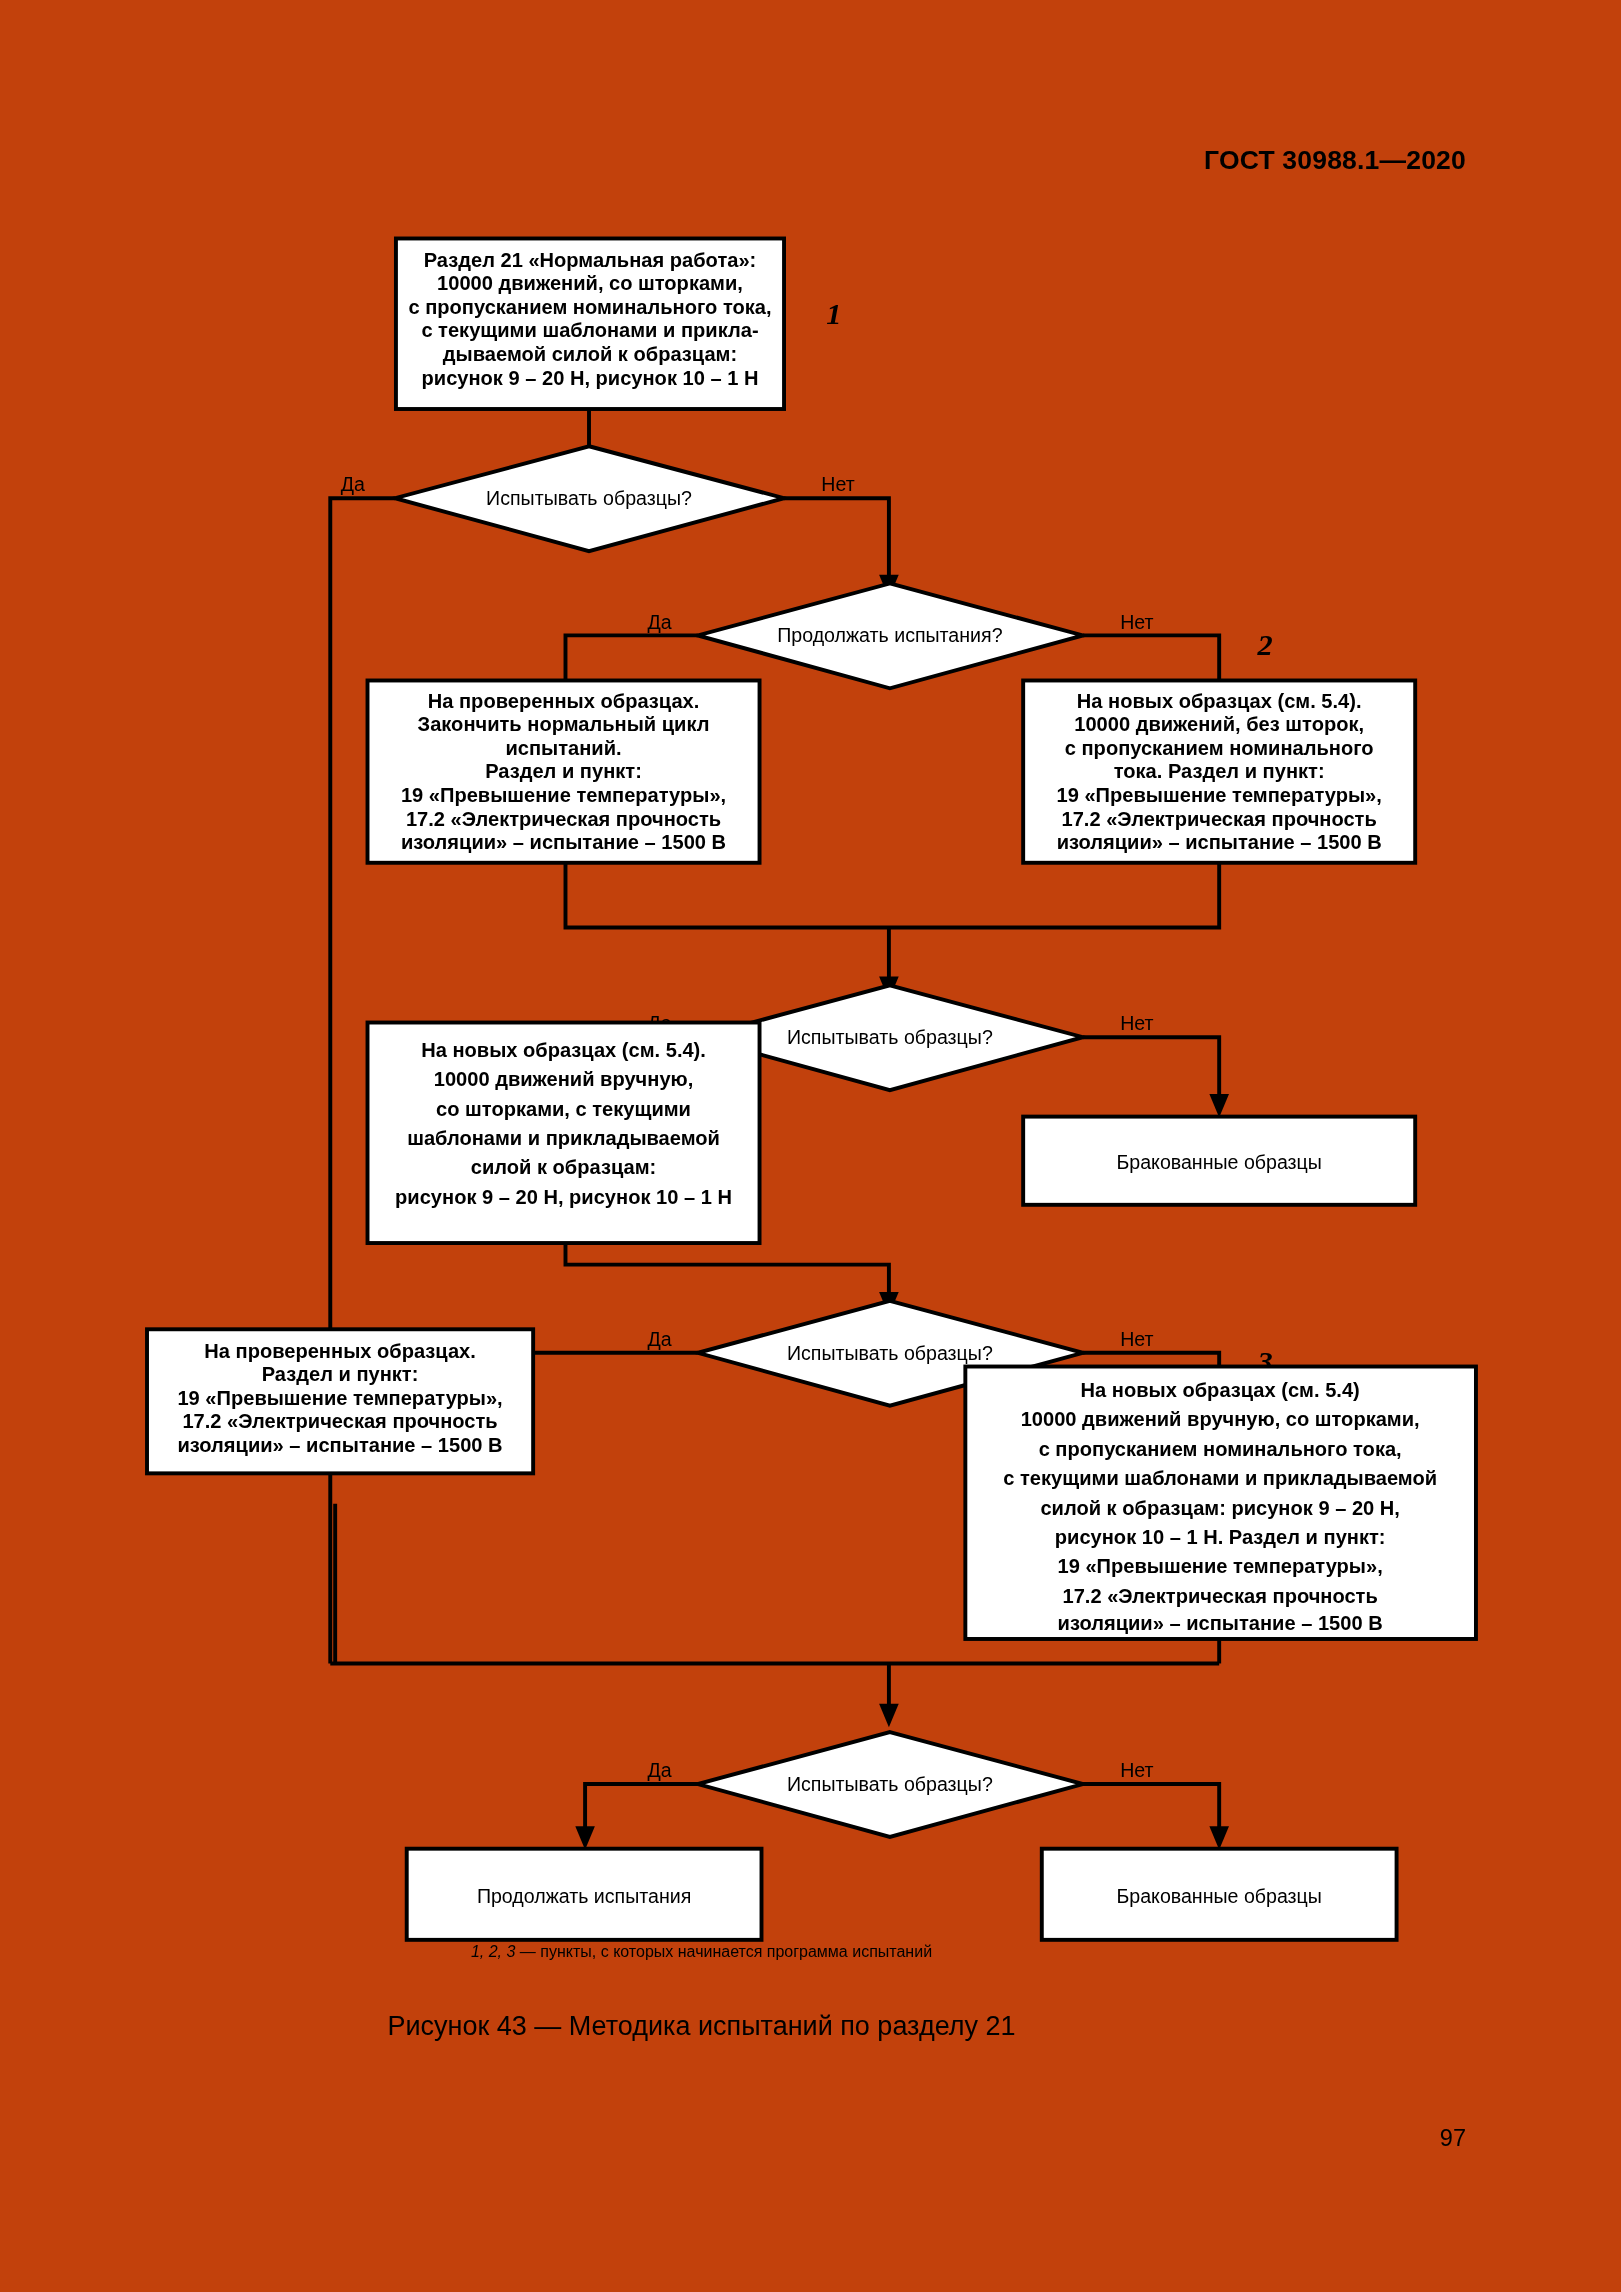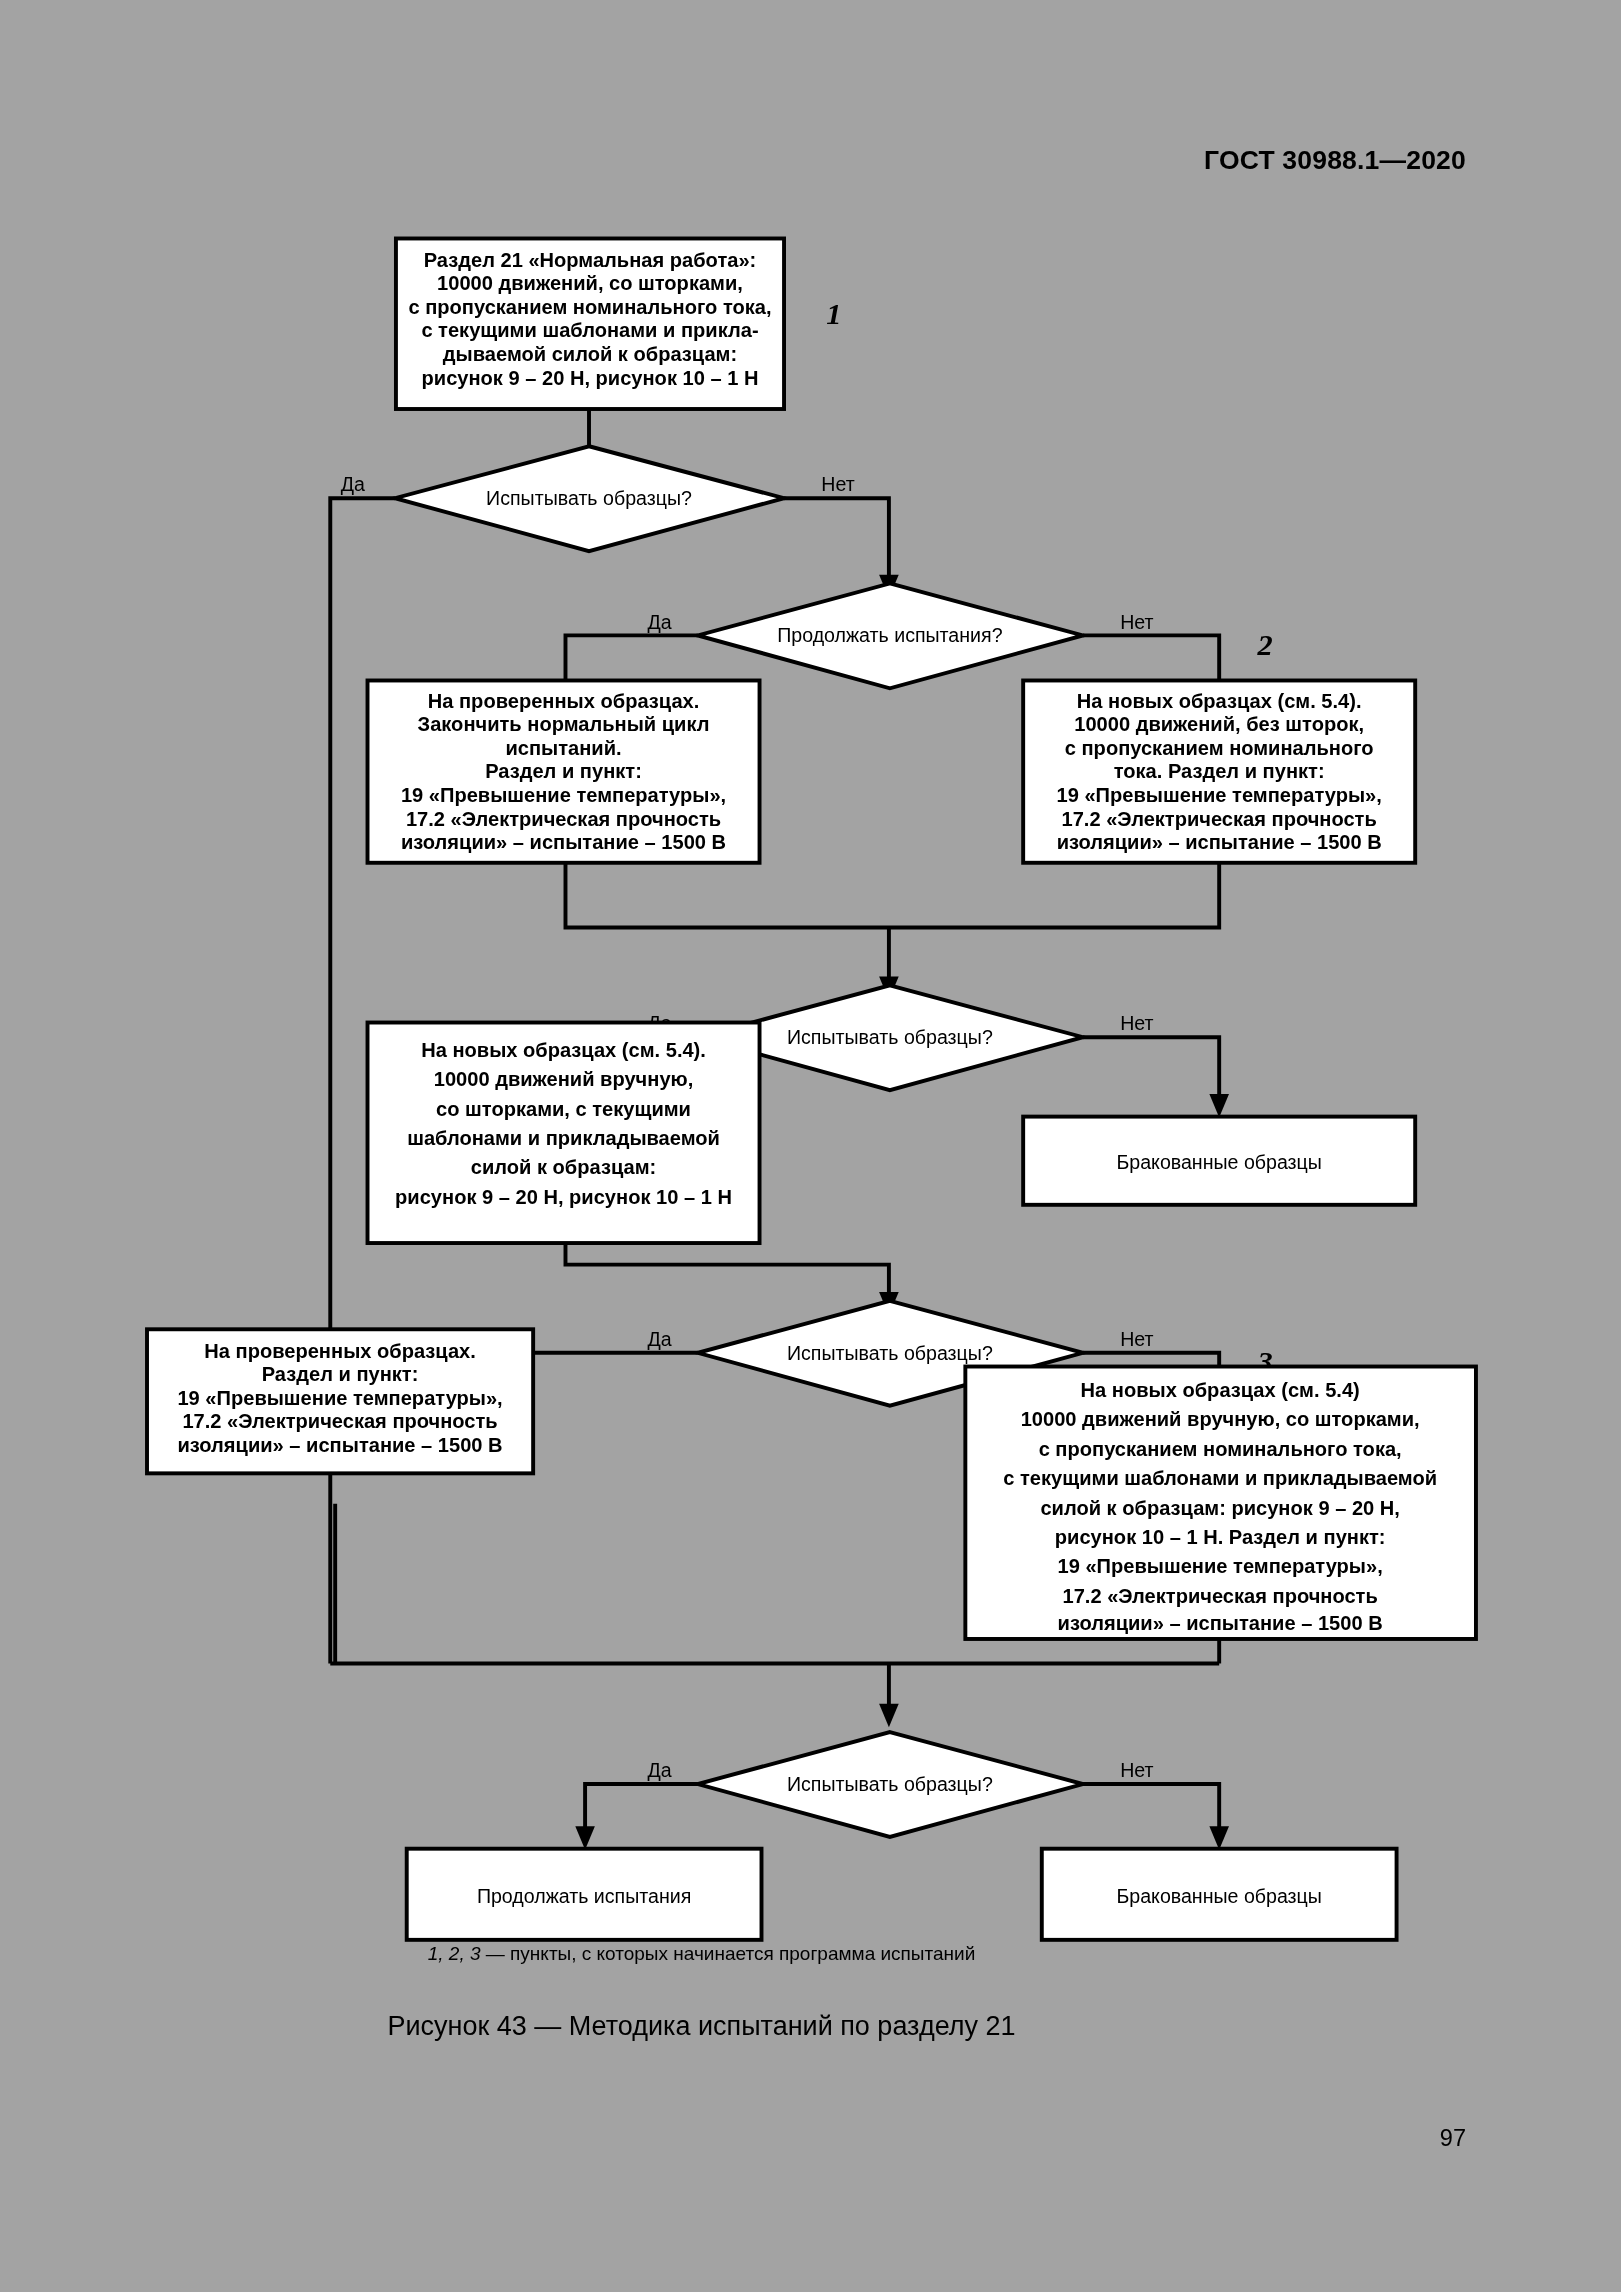--- a/index.html
+++ b/index.html
@@ -13,21 +13,21 @@
     position: relative;
     font-family: "Liberation Sans", sans-serif;
     color: #000000;
     overflow: hidden;
   }
   #page {
     position: absolute;
     left: 0; top: 0;
     width: 1621px;
     height: 2293px;
-    background: #a3a3a3;
+    background: #c2410c;
   }
   #doc-header {
     position: absolute;
     right: 155px;
     top: 145px;
     font-size: 26.5px;
     font-weight: bold;
     letter-spacing: 0.2px;
     white-space: nowrap;
   }
@@ -44,21 +44,21 @@
     left: 0;
     top: 0;
     width: 1403px;
     height: 2293px;
     border-radius: 30px;
   }
   .cap {
     position: absolute;
     width: 100%;
     text-align: center;
-    font-size: 19px;
+    font-size: 16px;
   }
   #caption-note {
     top: 1943px;
   }
   #caption-note .italic-run {
     font-style: italic;
   }
   #caption-title {
     top: 2011px;
     font-size: 27px;

